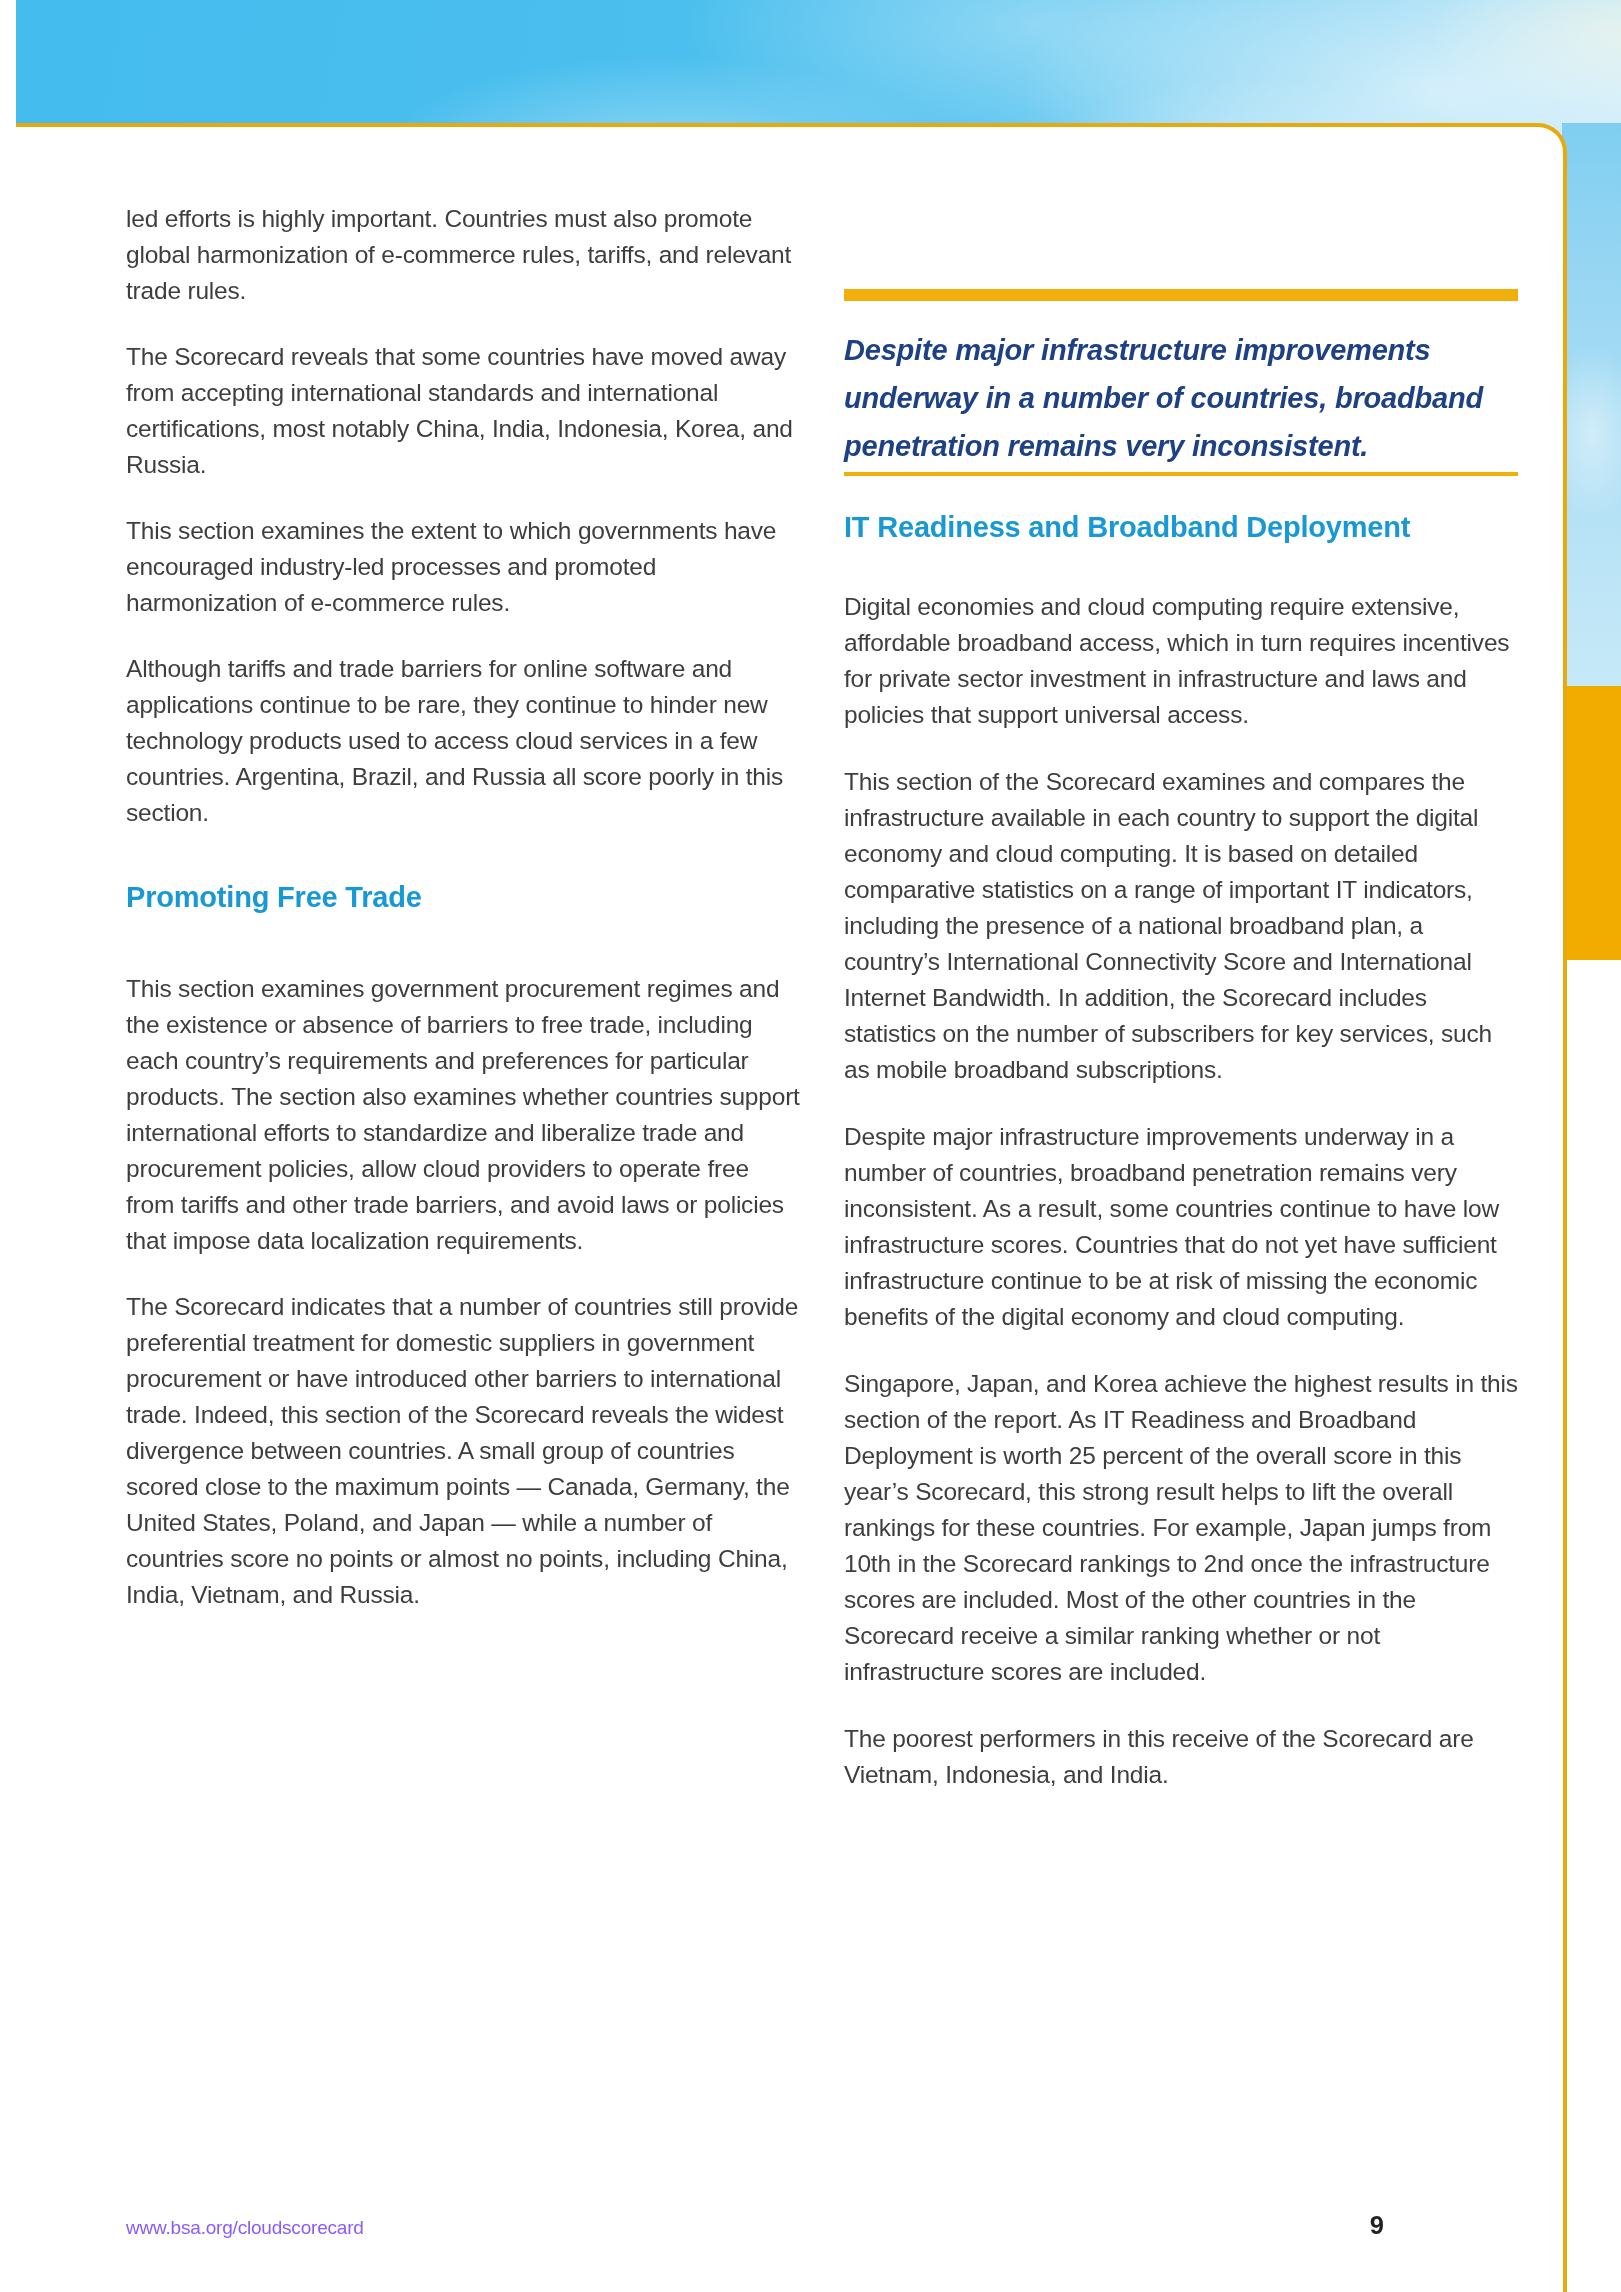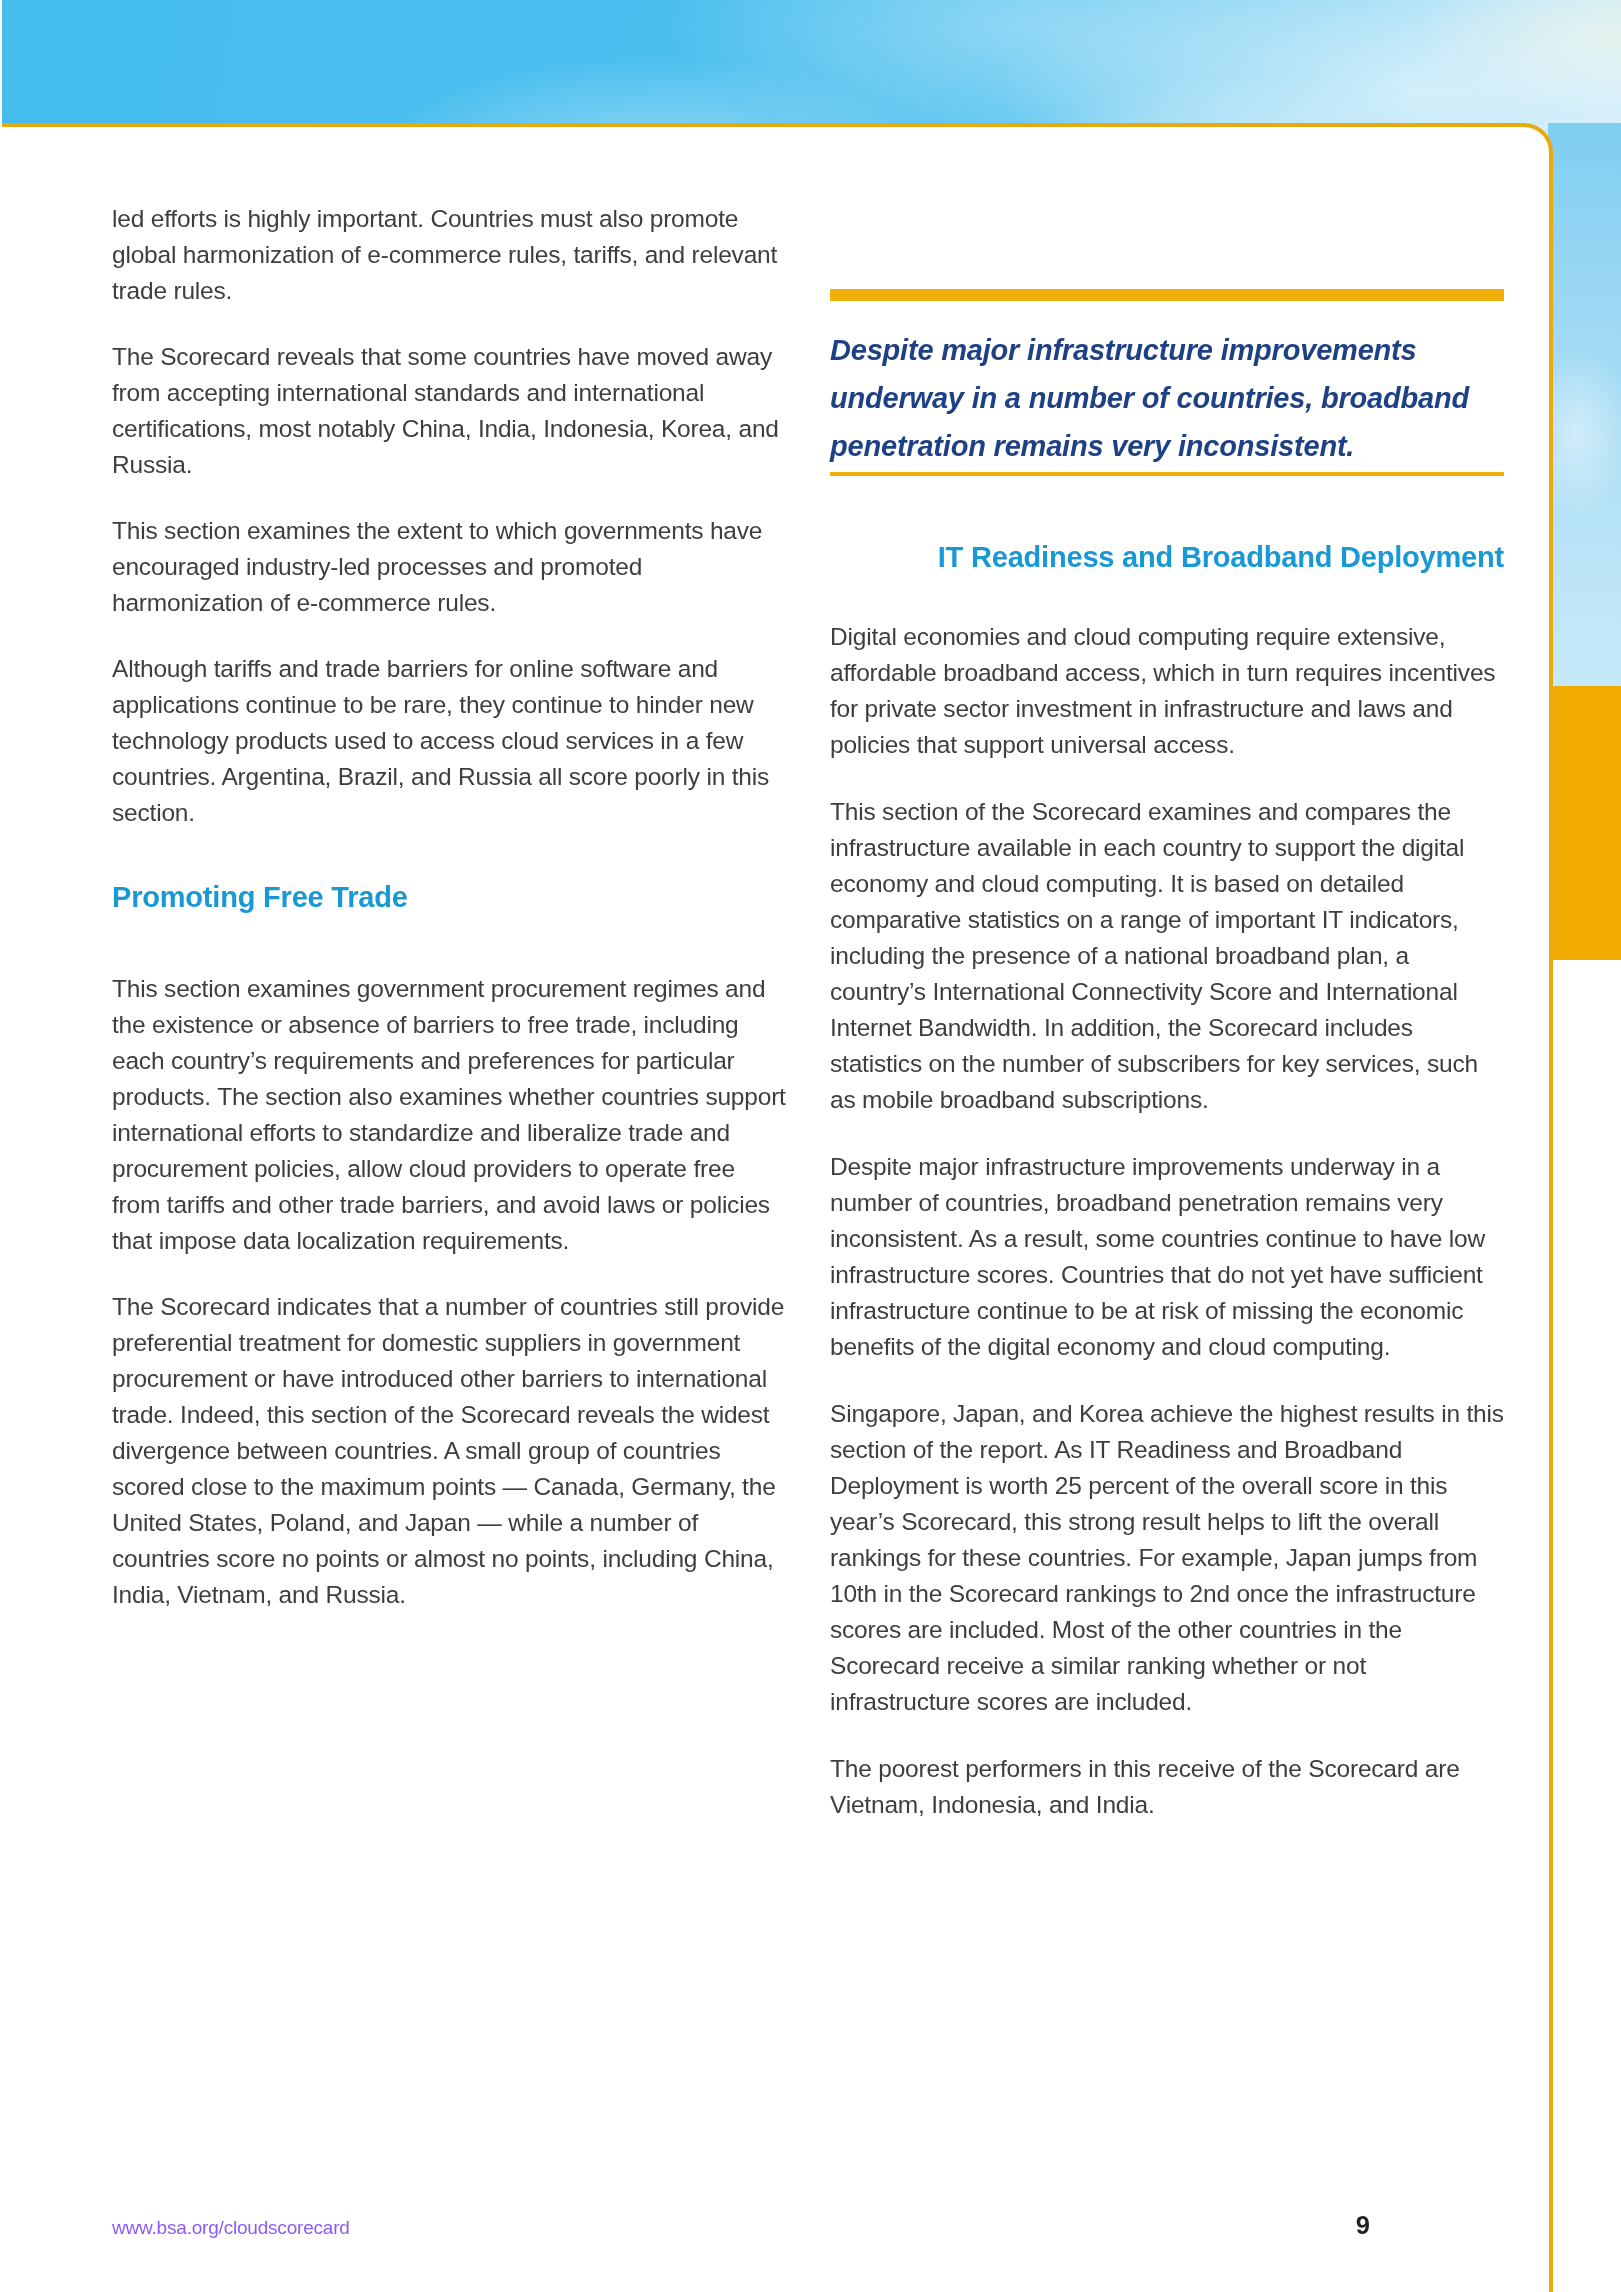--- a/index.html
+++ b/index.html
@@ -1,20 +1,20 @@
 <!DOCTYPE html>
 <html><head>
 <meta charset="utf-8">
 <style>
   html, body { margin:0; padding:0; }
   body {
     width:1621px; height:2293px; position:relative; background:#ffffff;
     font-family:"Liberation Sans", sans-serif; overflow:hidden;
   }
-  .page { position:absolute; left:2px; top:0; width:1491px; height:2293px; }
+  .page { position:absolute; left:16px; top:0; width:1491px; height:2293px; }
 
   
   .sky-banner {
     position:absolute; left:0; top:0; width:1621px; height:167px; z-index:0;
     background:
       radial-gradient(ellipse 412px 147px at 40% 95%, rgba(255,255,255,0.38), rgba(255,255,255,0) 70%),
       radial-gradient(ellipse 510px 186px at 63% 15%, rgba(255,255,255,0.30), rgba(255,255,255,0) 70%),
       radial-gradient(ellipse 588px 225px at 88% 55%, rgba(255,255,255,0.55), rgba(255,255,255,0) 72%),
       radial-gradient(ellipse 294px 118px at 76% 95%, rgba(255,255,255,0.35), rgba(255,255,255,0) 70%),
       radial-gradient(ellipse 255px 108px at 99% 20%, rgba(255,246,214,0.45), rgba(255,246,214,0) 75%),
@@ -47,21 +47,21 @@
     margin:0 0 30px 0; font-size:24.5px; line-height:36px;
     color:#3e3e3e; letter-spacing:-0.2px;
   }
   .col-right p.body { margin-bottom:31px; }
 
   h2.heading {
     font-size:29px; line-height:39px; font-weight:700; color:#1899D6;
     margin:0; letter-spacing:-0.2px;
   }
   .col-left  h2.heading { margin:47px 0 54px 0; }
-  .col-right h2.heading { margin:62px 0 42px 0;text-align:right; }
+  .col-right h2.heading { margin:32px 0 42px 0; }
 
   .quote-bar  { height:11.8px; background:#F0AF0A; margin:0 0 25.5px 0; }
   .pull-quote {
     margin:0 0 2px 0; font-size:29px; line-height:48px;
     font-weight:700; font-style:italic; color:#1E4186; letter-spacing:-0.2px;
   }
   .quote-rule { height:3.9px; background:#F0AF0A; }
 
   .footer-url {
     position:absolute; left:110px; top:2216px; z-index:3;

